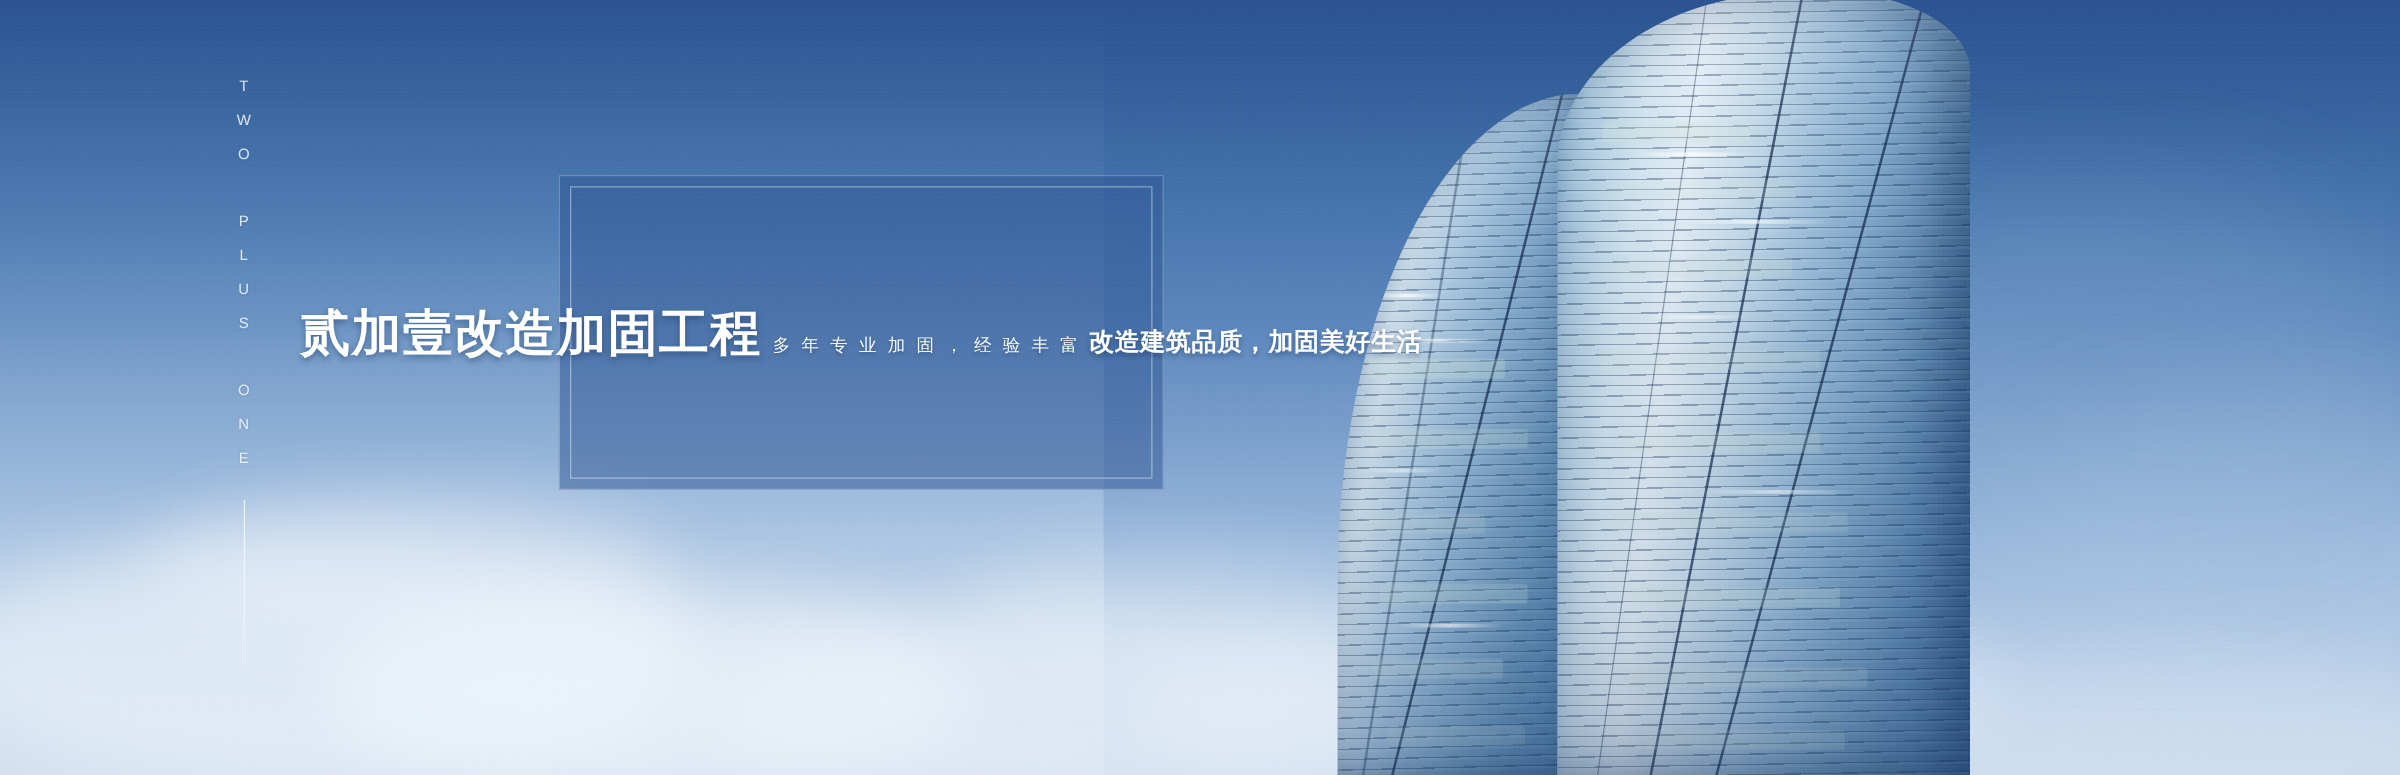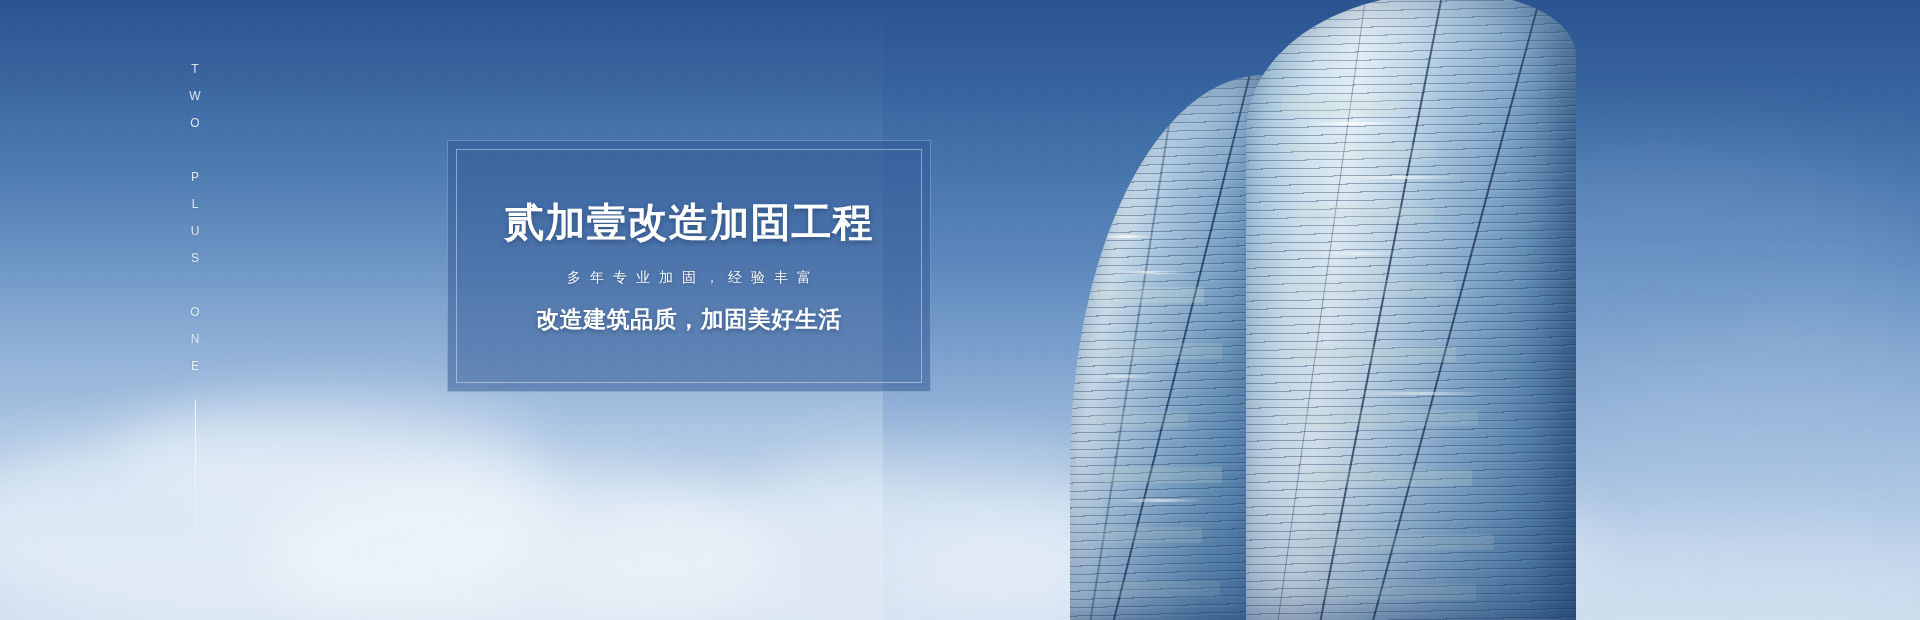--- a/index.html
+++ b/index.html
@@ -141,21 +141,21 @@
   .panel{
     position:absolute; left:447px; top:140px;
     width:484px; height:252px;
     background:rgba(44,84,146,.50);
     border:1px solid rgba(255,255,255,.26);
     box-shadow:0 0 0 0 rgba(0,0,0,0);
   }
   .panel-inner{
     position:absolute; left:8px; top:8px; right:8px; bottom:8px;
     border:1px solid rgba(255,255,255,.42);
-    display:flex; flex-direction:column;
+    display:flex; 
     align-items:center; justify-content:center;
     padding:6px 10px 10px;
   }
 
   .title{
     color:#ffffff;
     font-size:40px;
     font-weight:700;
     letter-spacing:1px;
     line-height:1.12;
@@ -168,21 +168,21 @@
     font-size:14px;
     font-weight:400;
     letter-spacing:9px;
     line-height:1.2;
     white-space:nowrap;
     margin:24px 0 0 9px;
     text-shadow:0 1px 3px rgba(18,44,82,.40);
   }
   .tagline{
     color:#ffffff;
-    font-size:23px;
+    font-size:20px;
     font-weight:700;
     letter-spacing:.5px;
     line-height:1.2;
     white-space:nowrap;
     margin:20px 0 0;
     text-shadow:0 2px 4px rgba(18,44,82,.45);
   }
   .tagline-en{
     color:rgba(255,255,255,.95);
     font-size:11.5px;

